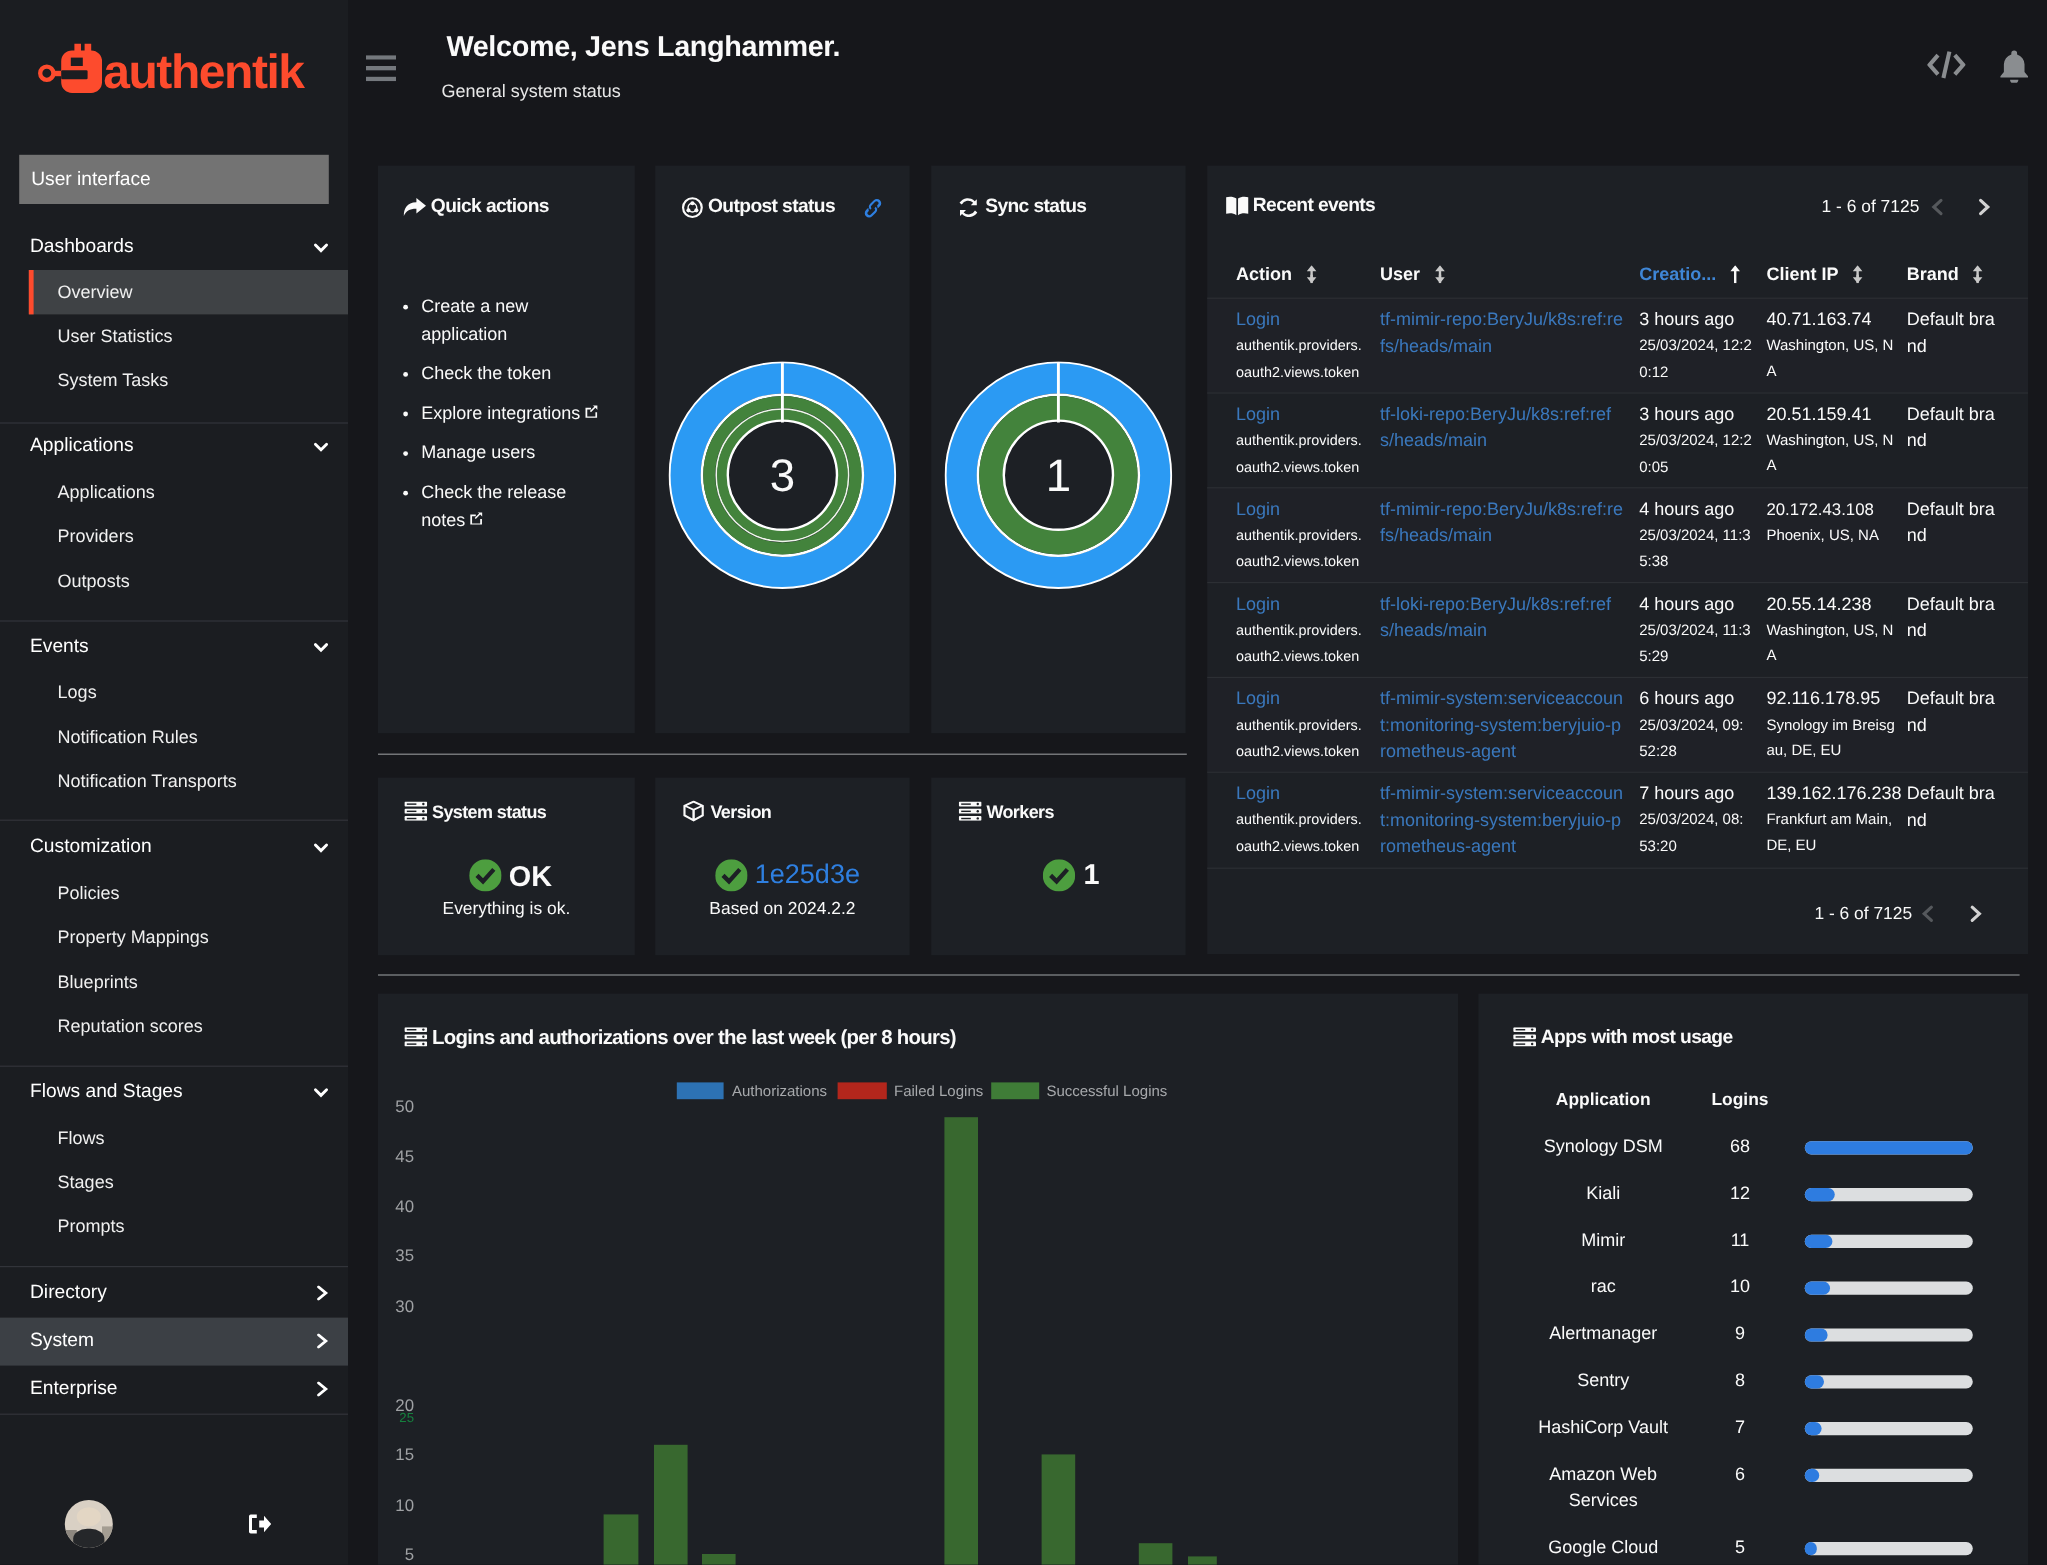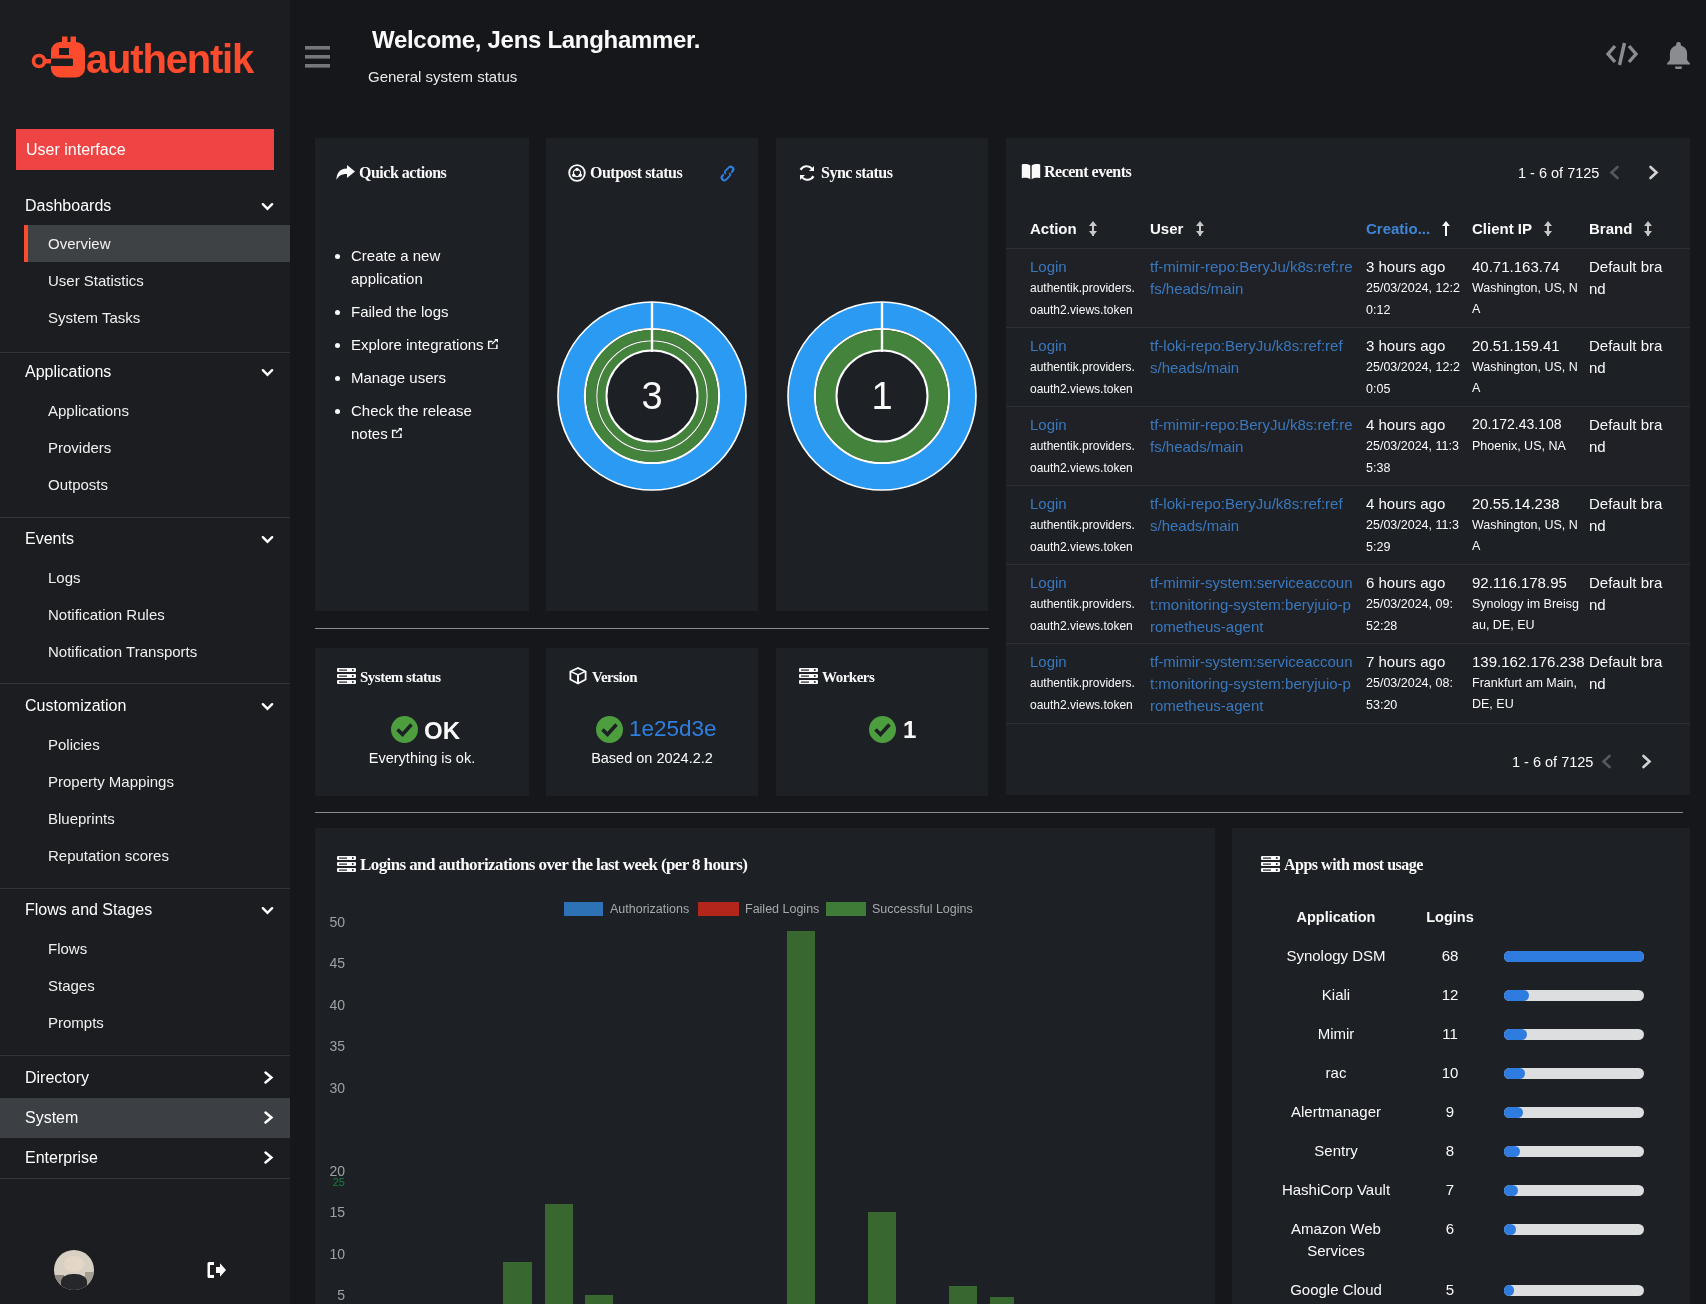--- a/index.html
+++ b/index.html
@@ -8,41 +8,41 @@
   .abs { position:absolute; }
   
   #sidebar { position:absolute; left:0; top:0; width:290px; height:1304px; background:#1b1d21; }
   .navhead { position:absolute; left:25px; font-size:16px; color:#fff; }
   .navitem { position:absolute; left:48px; font-size:15px; color:#f0f0f0; }
   .navsep { position:absolute; left:0; width:290px; height:1px; background:#32343a; }
   .chev-d { position:absolute; left:261px; width:13px; height:13px; }
   .chev-r { position:absolute; left:263px; width:11px; height:13px; }
   
   .card { position:absolute; background:#1d2025; }
-  .ctitle { position:absolute; font-size:16px; font-weight:bold; color:#fafafa; white-space:nowrap; letter-spacing:-0.5px;font-family:Liberation Serif, serif; }
+  .ctitle { position:absolute; font-size:16px; font-weight:bold; color:#fafafa; white-space:nowrap; letter-spacing:-0.5px; }
   .divider { position:absolute; height:1px; background:#8a8d90; }
 </style>
 </head>
 <body>
 <div id="sidebar">
 
   <svg class="abs" style="left:30px;top:34px" width="230" height="48" viewBox="0 0 230 48">
     <g fill="#fd4b2d">
       <circle cx="9" cy="27" r="5.5" fill="none" stroke="#fd4b2d" stroke-width="3.6"></circle>
       <rect x="14" y="25" width="10" height="4.5"></rect>
       <path d="M21 17 a9 9 0 0 1 9-9 h2 v-5.5 h5.5 V8 h3 V2.5 H46 V8 a9 9 0 0 1 9 9.5 v17 a9 9 0 0 1-9 9 H30 a9 9 0 0 1-9-9 Z"></path>
     </g>
     <g fill="#1b1d21">
       <rect x="21" y="24.5" width="22" height="7.5" rx="1"></rect>
       <rect x="29" y="14" width="10" height="7"></rect>
     </g>
     <text x="56" y="39" font-size="40" font-weight="bold" fill="#fd4b2d" letter-spacing="-1.2">authentik</text>
   </svg>
 
-  <div class="abs" style="left:16px;top:129px;width:258px;height:41px;background:#ef4444;color:#fff;font-size:16px;line-height:41px;padding-left:10px;">User interface</div>
+  <div class="abs" style="left:16px;top:129px;width:258px;height:41px;background:#737373;color:#fff;font-size:16px;line-height:41px;padding-left:10px;">User interface</div>
 
   <div class="navhead" style="top:197px">Dashboards</div>
   <svg class="chev-d" style="top:200px" viewBox="0 0 14 14">
       <path d="M2 4.5 L7 9.5 L12 4.5" stroke="#fff" stroke-width="2.6" fill="none" stroke-linecap="round"></path>
     </svg>
   <div class="abs" style="left:24px;top:225px;width:266px;height:37px;background:#3f4245;border-left:4px solid #fd4b2d;"></div>
   <div class="navitem" style="top:235px">Overview</div>
   <div class="navitem" style="top:272px">User Statistics</div>
   <div class="navitem" style="top:309px">System Tasks</div>
 
@@ -133,21 +133,21 @@
 <div class="card" style="left:776px;top:138px;width:212px;height:473px;"></div>
 <div class="card" style="left:1006px;top:138px;width:684px;height:657px;"></div>
 
 <svg class="abs" style="left:336px;top:165px" width="19" height="16" viewBox="0 0 19 16">
   <path d="M11 0 L19 6.5 L11 13 V9 C5 9 2.5 11 .5 15 C.5 9 3 3.8 11 3.6 Z" fill="#fafafa"></path>
 </svg>
 <div class="ctitle" style="left:359px;top:164px;">Quick actions</div>
 <div class="abs" style="left:331px;top:202px;width:172px;font-size:15px;color:#fafafa;">
   <ul style="list-style:disc;padding-left:20px;width:170px;">
     <li style="margin-bottom:10px;line-height:23px;margin-top:42px;">Create a new application</li>
-    <li style="margin-bottom:10px;line-height:23px;">Failed the logs</li>
+    <li style="margin-bottom:10px;line-height:23px;">Check the token</li>
     <li style="margin-bottom:10px;line-height:23px;">Explore integrations<svg width="11" height="11" viewBox="0 0 12 12" style="margin-left:3px">
           <path d="M1 3 h5 v1.6 H2.6 V11 H10 V7 h1.6 v5 H1 Z M7 0 h5 v5 L10 3 L6 7 L5 6 L9 2 Z" fill="#fafafa" transform="translate(0,-1)"></path>
         </svg></li>
     <li style="margin-bottom:10px;line-height:23px;">Manage users</li>
     <li style="margin-bottom:10px;line-height:23px;">Check the release notes<svg width="11" height="11" viewBox="0 0 12 12" style="margin-left:3px">
           <path d="M1 3 h5 v1.6 H2.6 V11 H10 V7 h1.6 v5 H1 Z M7 0 h5 v5 L10 3 L6 7 L5 6 L9 2 Z" fill="#fafafa" transform="translate(0,-1)"></path>
         </svg></li>
   </ul>
 </div>
 

